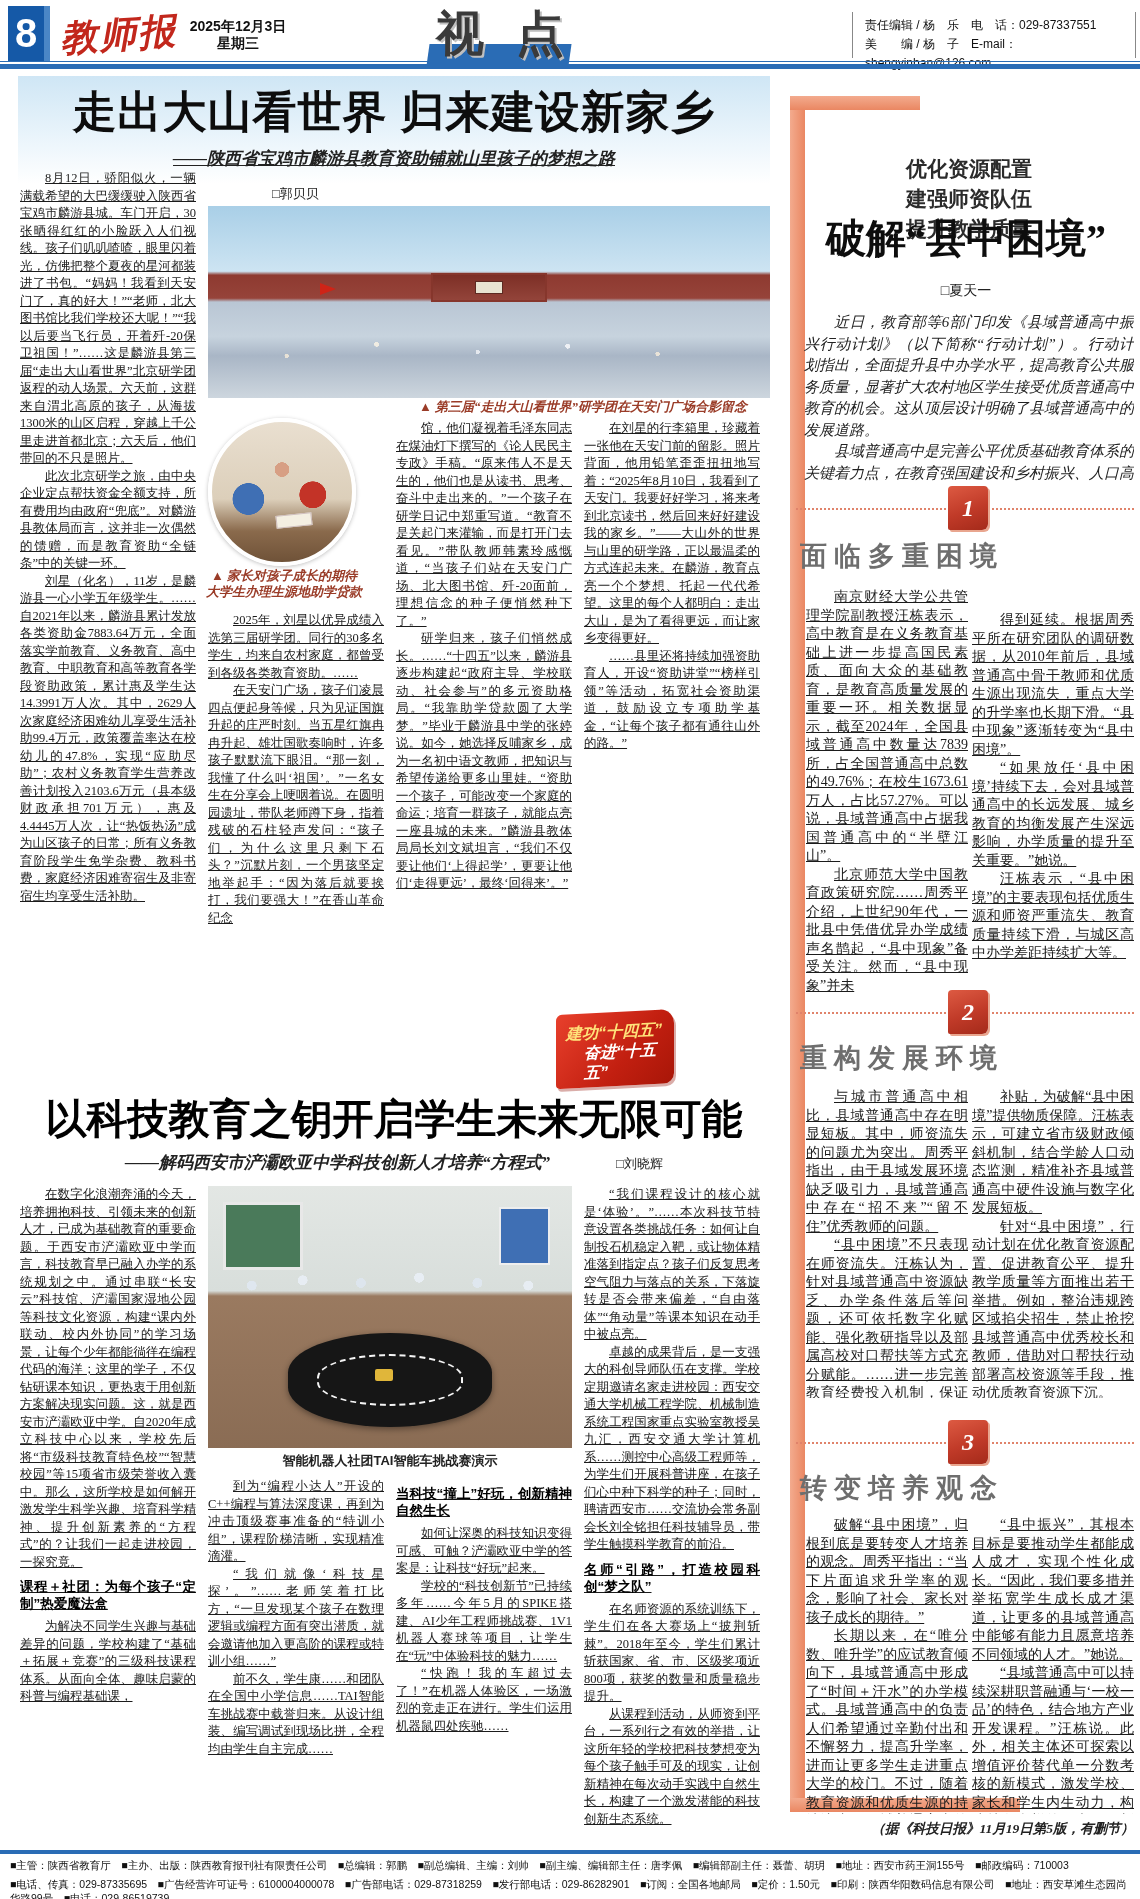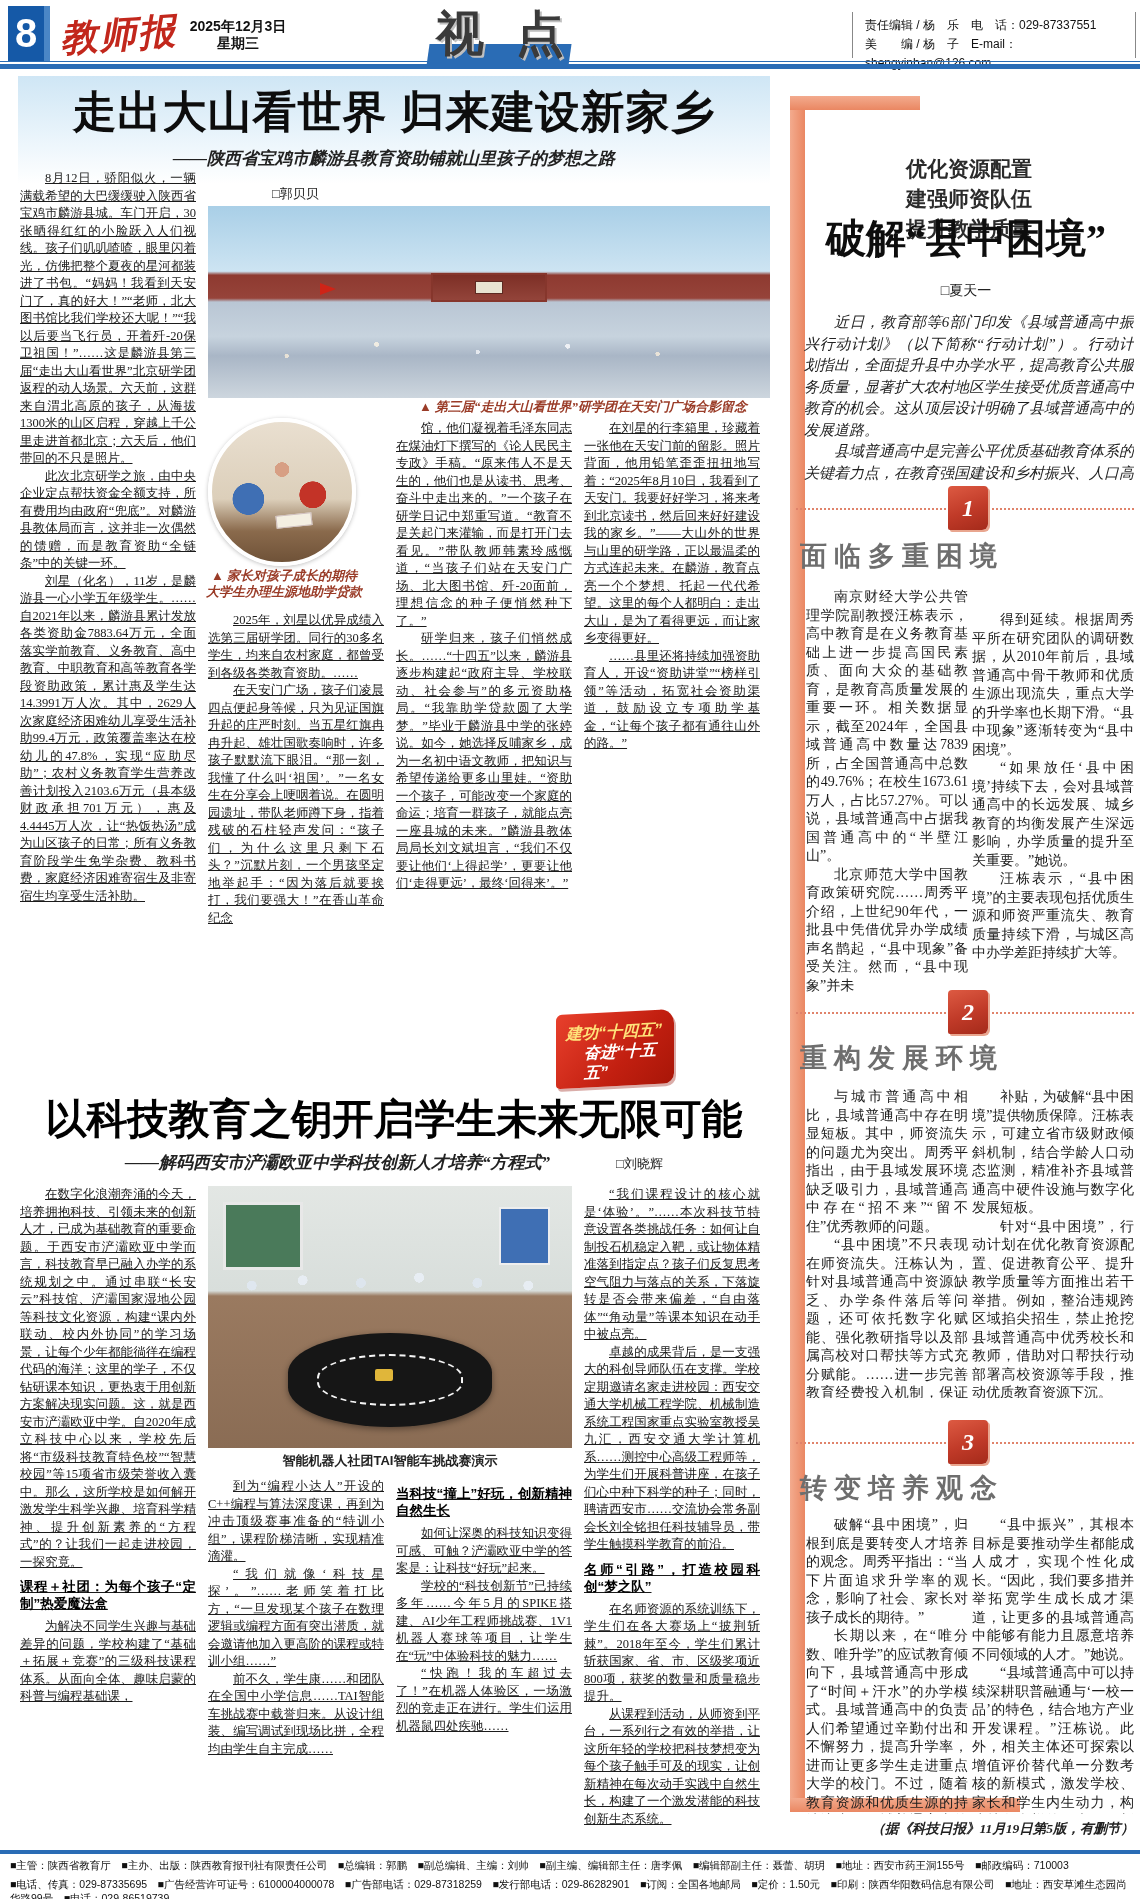--- a/index.html
+++ b/index.html
@@ -34,21 +34,21 @@
   .subhead { font:bold 13.5px/17px "Liberation Sans",sans-serif; color:#000; text-indent:0;
              margin:7px 0 6px 0; }
   .cap { font:italic bold 13px/16px "Liberation Serif",serif; color:#9a3c28; }
 
   
   .hero-bg { position:absolute; left:18px; top:76px; width:752px; height:108px;
              background:linear-gradient(180deg,#cfe6f5 0%,#e9f4fb 55%,#ffffff 100%); }
   .main-hl { position:absolute; left:18px; top:88px; width:752px; text-align:center;
              font:900 44px/48px "Liberation Sans",sans-serif; color:#0d0d0d; letter-spacing:1px; }
   .main-sub { position:absolute; left:18px; top:148px; width:752px; text-align:center;
-              font:bold italic 17px/22px "Liberation Serif",serif; color:#222; }
+              font:bold italic 17px/22px "Liberation Serif",serif; color:#222;text-decoration:underline; }
   .main-byline { position:absolute; left:208px; top:186px; width:562px; font:13px/16px "Liberation Serif",serif;
                  color:#222; padding-left:64px; }
   .photo-main { position:absolute; left:208px; top:206px; width:562px; height:192px; overflow:hidden;
     background:
       radial-gradient(circle 7px at 14% 78%, #e8e2d6 30%, transparent 32%),
       radial-gradient(circle 8px at 30% 72%, #f0ece2 30%, transparent 32%),
       radial-gradient(circle 7px at 48% 76%, #e4e8ee 30%, transparent 32%),
       radial-gradient(circle 8px at 64% 73%, #eef0f4 30%, transparent 32%),
       radial-gradient(circle 7px at 80% 77%, #e9e3d8 30%, transparent 32%),
       linear-gradient(180deg,#a9cfe7 0%,#cde4f2 34%, #8e3a30 36%, #96433a 48%, #b9c6d4 50%, #c7d3de 68%, #a9b6c6 78%, #cdd6de 100%); }
@@ -119,21 +119,21 @@
   .county-intro p { text-indent:2em; }
   .sec-rule { position:absolute; left:796px; width:338px; border-top:2px dotted #e0836b; }
   .sec-icon { position:absolute; left:948px; width:40px; height:44px;
               background:linear-gradient(160deg,#dd5a42 0%,#c03a28 55%,#a42a1a 100%);
               border-radius:4px 4px 6px 2px; box-shadow:2px 2px 0 #e9a68f;
               color:#fff; font:900 italic 24px/44px "Liberation Serif",serif; text-align:center; }
   .sec-title { position:absolute; left:800px; width:332px; 
                font:800 27px/32px "Liberation Sans",sans-serif; color:#6e6e6e; letter-spacing:7px; }
   .rcol { position:absolute; width:162px; font:14px/18.5px "Liberation Serif",serif;
           text-align:justify; overflow:hidden; color:#1b1b1b; }
-  .rcol p { text-indent:2em; }
+  .rcol p { text-indent:2em;text-decoration:underline; }
   .credit { position:absolute; left:800px; top:1820px; width:334px; text-align:right;
             font:italic bold 13.5px/17px "Liberation Serif",serif; color:#222; }
 
   
   .foot-band { position:absolute; left:0; top:1850px; width:1140px; height:4px; background:#2a6cb5; }
   .foot-line { position:absolute; left:10px; width:1124px; font:10.5px/14px "Liberation Sans",sans-serif; color:#111; }
 </style>
 </head>
 <body>
 

